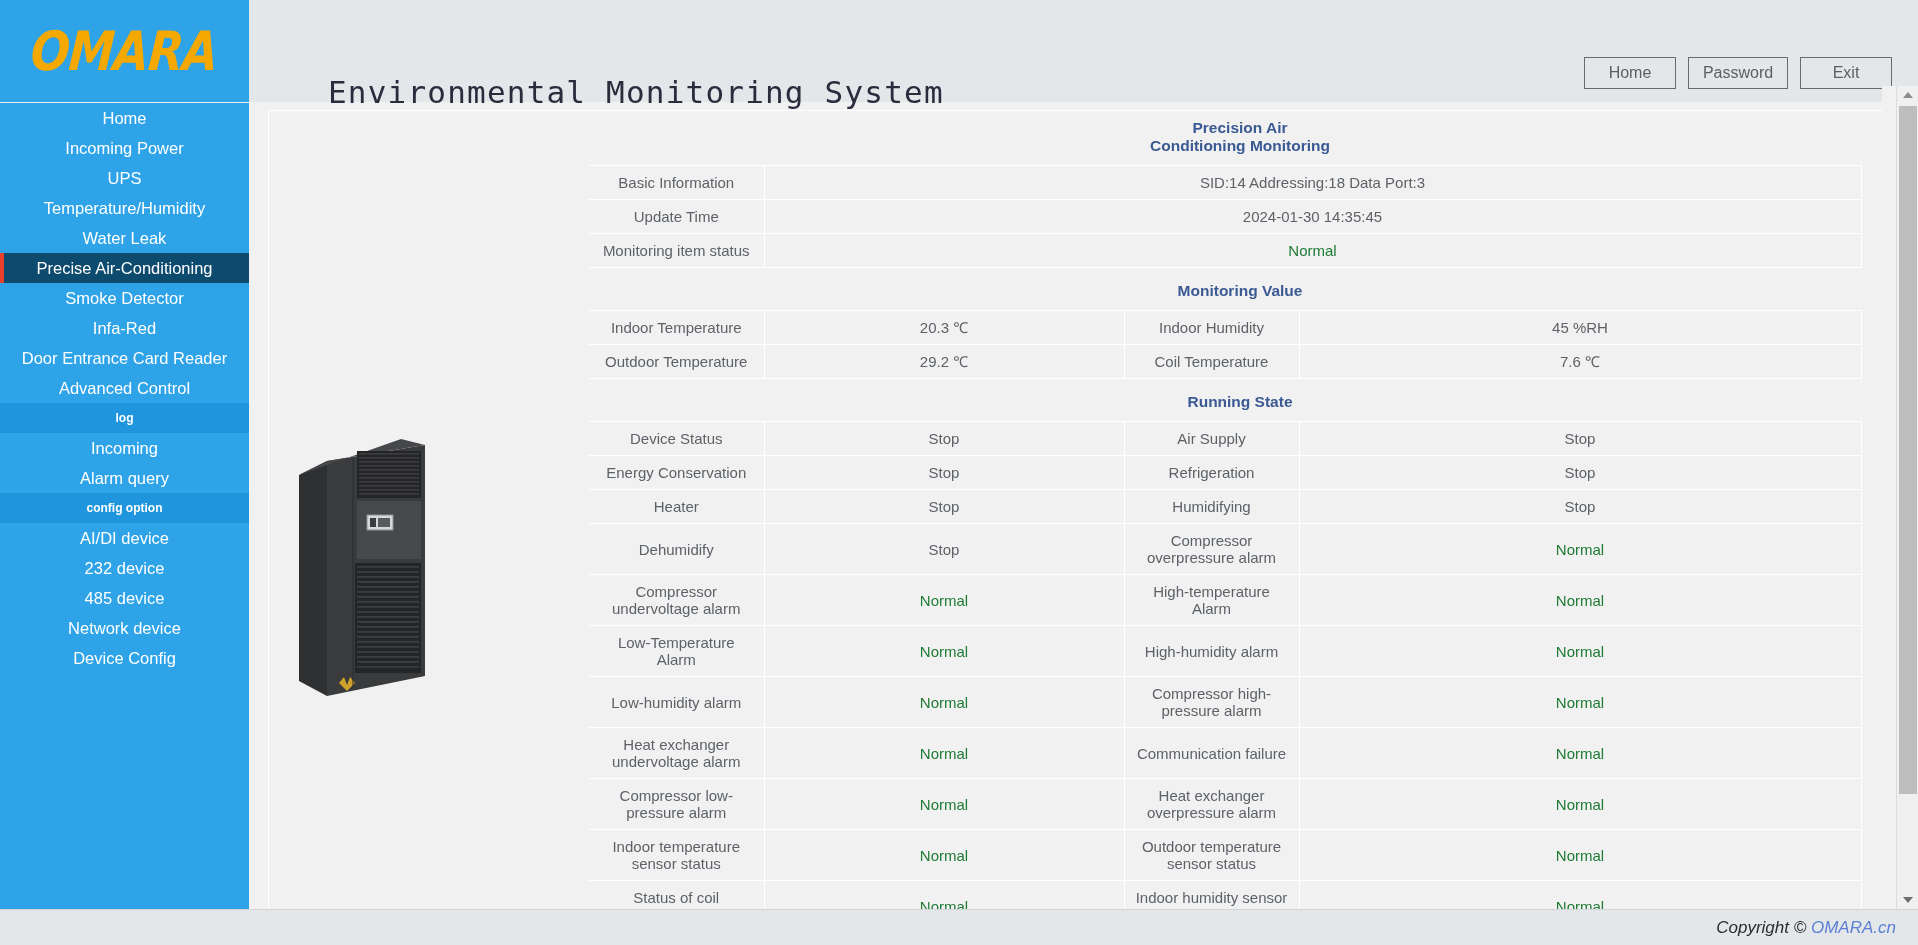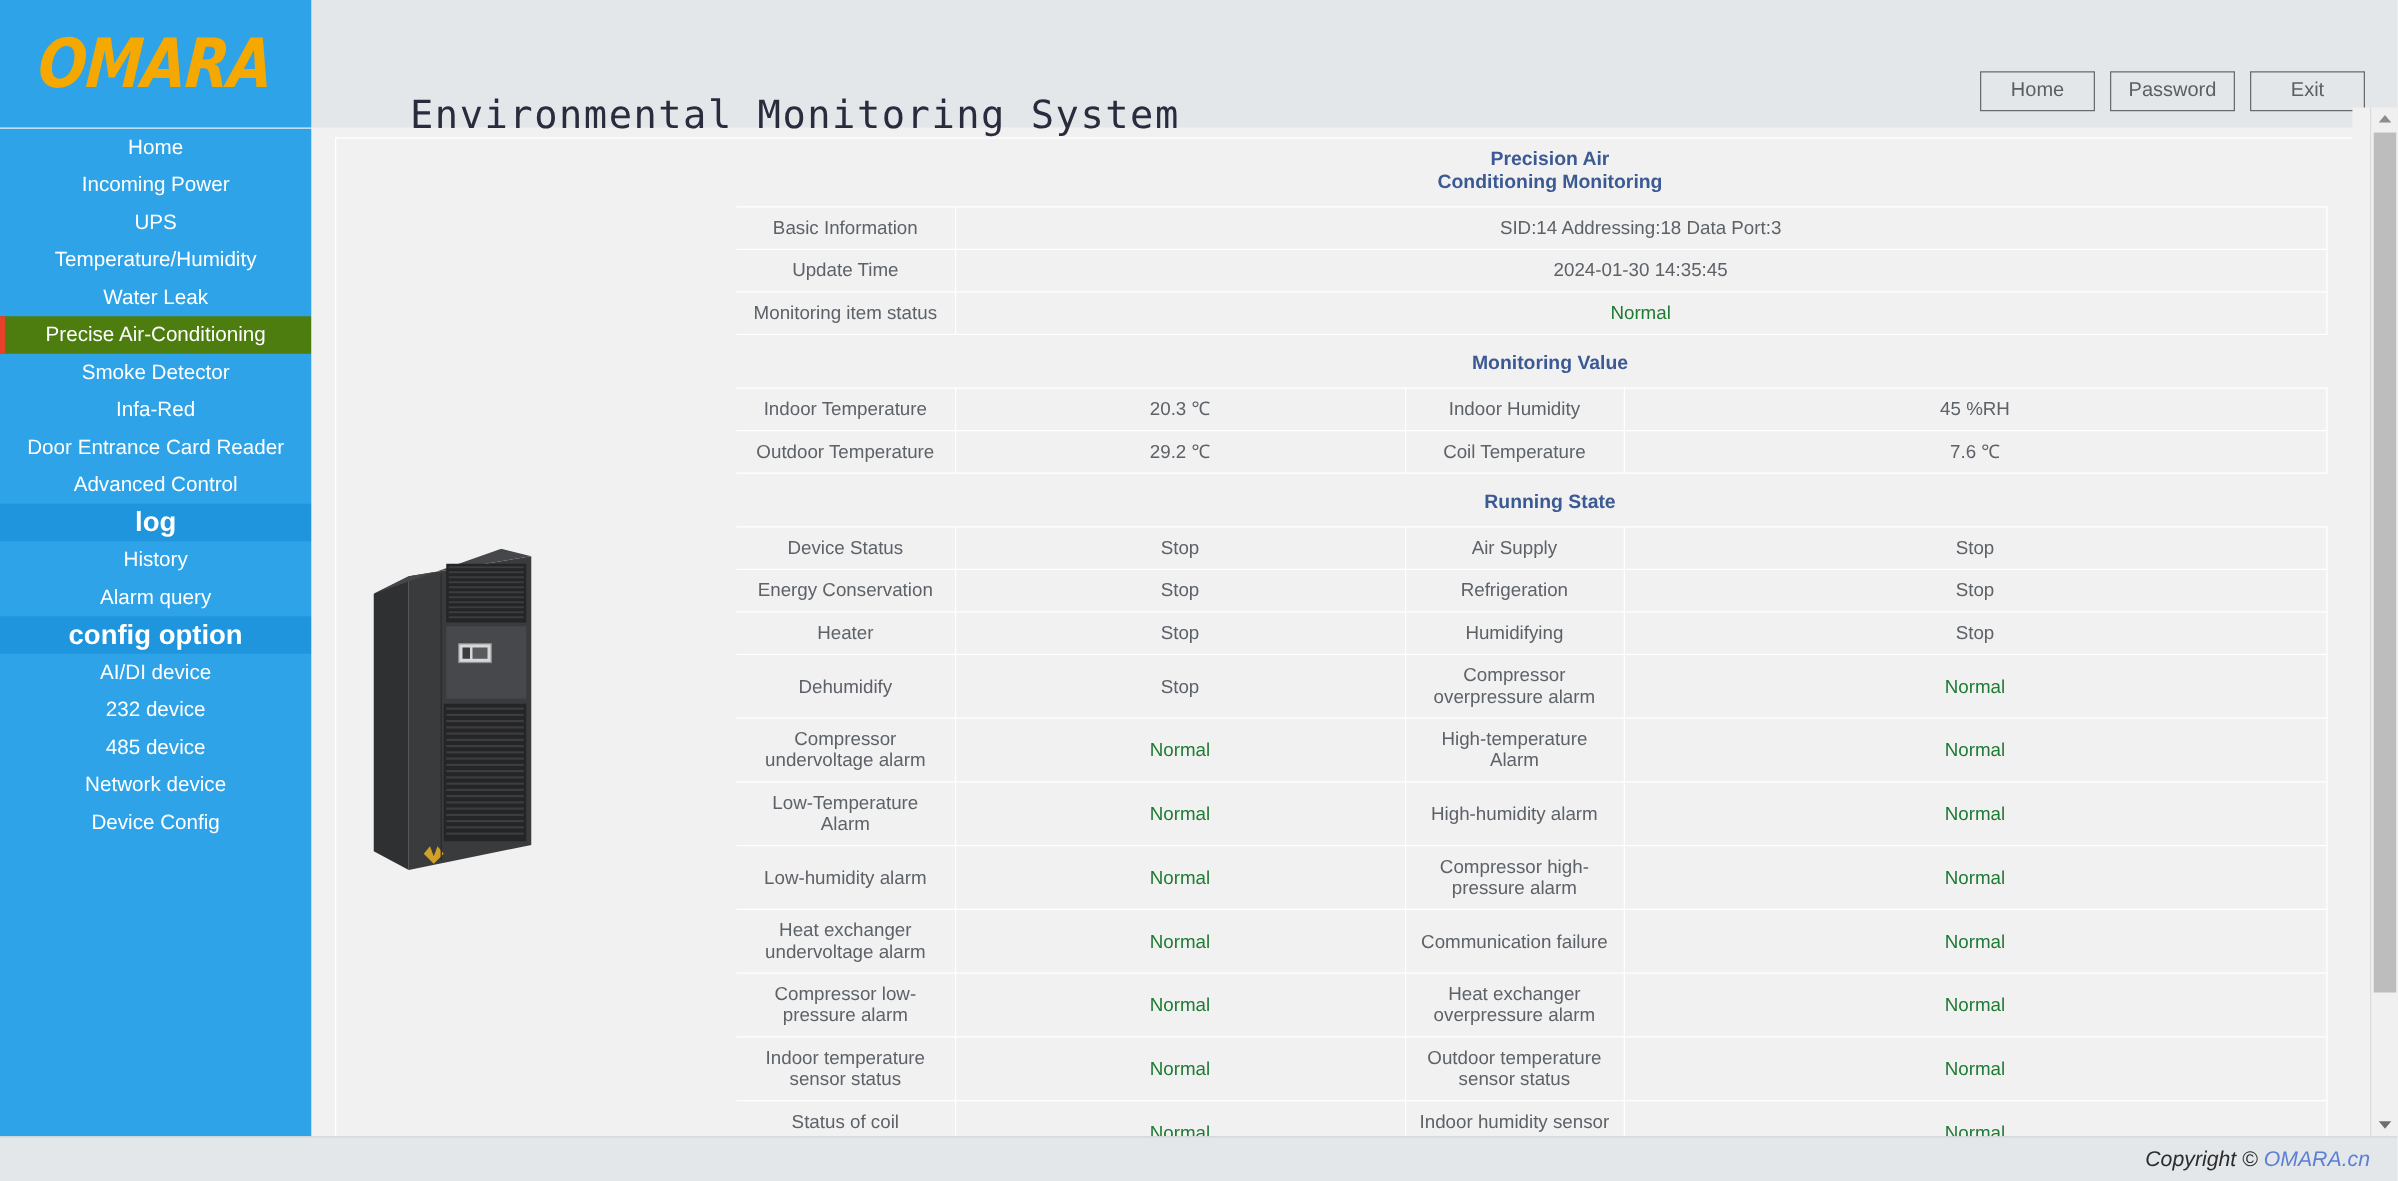--- a/index.html
+++ b/index.html
@@ -73,35 +73,35 @@
     height: 30px;
     line-height: 30px;
     text-align: center;
     color: #ffffff;
     font-size: 16.5px;
     cursor: pointer;
     white-space: nowrap;
     position: relative;
   }
   .nav-item.active {
-    background: #4d7c0f;
+    background: #0c4a6e;
   }
   .nav-item.active::before {
     content: "";
     position: absolute;
     left: 0; top: 0; bottom: 0;
     width: 4px;
     background: #e8402a;
   }
   .nav-group {
     height: 30px;
     line-height: 30px;
     text-align: center;
     color: #ffffff;
-    font-size: 22px;
+    font-size: 12px;
     font-weight: bold;
     background: #1e95dd;
     white-space: nowrap;
   }
 
   
   .content-area {
     position: absolute;
     left: 268px; top: 110px;
     width: 1614px; height: 815px;
@@ -253,21 +253,21 @@
       <div class="nav-item">Incoming Power</div>
       <div class="nav-item">UPS</div>
       <div class="nav-item">Temperature/Humidity</div>
       <div class="nav-item">Water Leak</div>
       <div class="nav-item active">Precise Air-Conditioning</div>
       <div class="nav-item">Smoke Detector</div>
       <div class="nav-item">Infa-Red</div>
       <div class="nav-item">Door Entrance Card Reader</div>
       <div class="nav-item">Advanced Control</div>
       <div class="nav-group">log</div>
-      <div class="nav-item">History</div>
+      <div class="nav-item">Incoming</div>
       <div class="nav-item">Alarm query</div>
       <div class="nav-group">config option</div>
       <div class="nav-item">AI/DI device</div>
       <div class="nav-item">232 device</div>
       <div class="nav-item">485 device</div>
       <div class="nav-item">Network device</div>
       <div class="nav-item">Device Config</div>
     </div>
 
   <div class="content-area">

